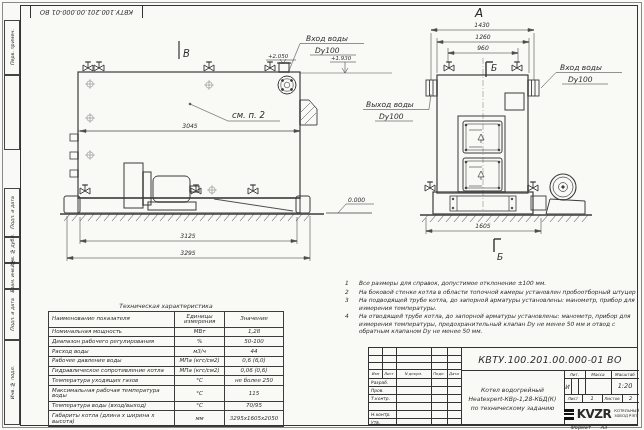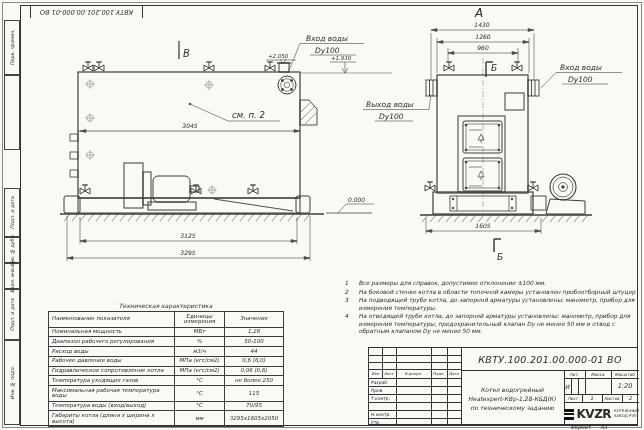--- a/index.html
+++ b/index.html
@@ -29,21 +29,21 @@
   .note .txt{flex:1;}
   
   .tb{position:absolute;left:368px;top:347px;width:270px;height:78px;border:1.6px solid #333;box-sizing:border-box;background:rgba(249,249,246,.6);}
   .ln{position:absolute;background:#333;}
   .cell{position:absolute;display:flex;align-items:center;justify-content:center;font-style:italic;overflow:hidden;white-space:nowrap;}
   .cell.l{justify-content:flex-start;padding-left:2px;}
   .tb-desig{position:absolute;left:92px;top:0;width:178px;height:22px;display:flex;align-items:center;justify-content:center;
         font-size:9.5px;font-style:italic;letter-spacing:0.3px;}
   .tb-name{position:absolute;left:92px;top:22px;width:103px;height:56px;display:flex;flex-direction:column;
         align-items:center;justify-content:center;font-size:6px;font-style:italic;text-align:center;line-height:1.5;}
-  .logo-row{position:absolute;left:195px;top:54px;width:75px;height:24px;display:flex;align-items:center;justify-content:flex-end;gap:3px;}
+  .logo-row{position:absolute;left:195px;top:54px;width:75px;height:24px;display:flex;align-items:center;justify-content:center;gap:3px;}
   .logo-glyph{width:10px;height:11px;background:#111;position:relative;flex:none;}
   .logo-glyph i{position:absolute;left:0;width:100%;height:1.5px;background:#f9f9f6;display:block;}
   .logo-word{font-weight:bold;font-size:12px;letter-spacing:-0.5px;font-style:normal;}
   .logo-sub{font-size:3.8px;line-height:1.3;font-style:normal;color:#333;}
   .fmt{position:absolute;left:540px;top:424px;width:98px;display:flex;justify-content:center;gap:10px;
        font-size:5px;font-style:italic;}
 </style>
 </head>
 <body>
 

